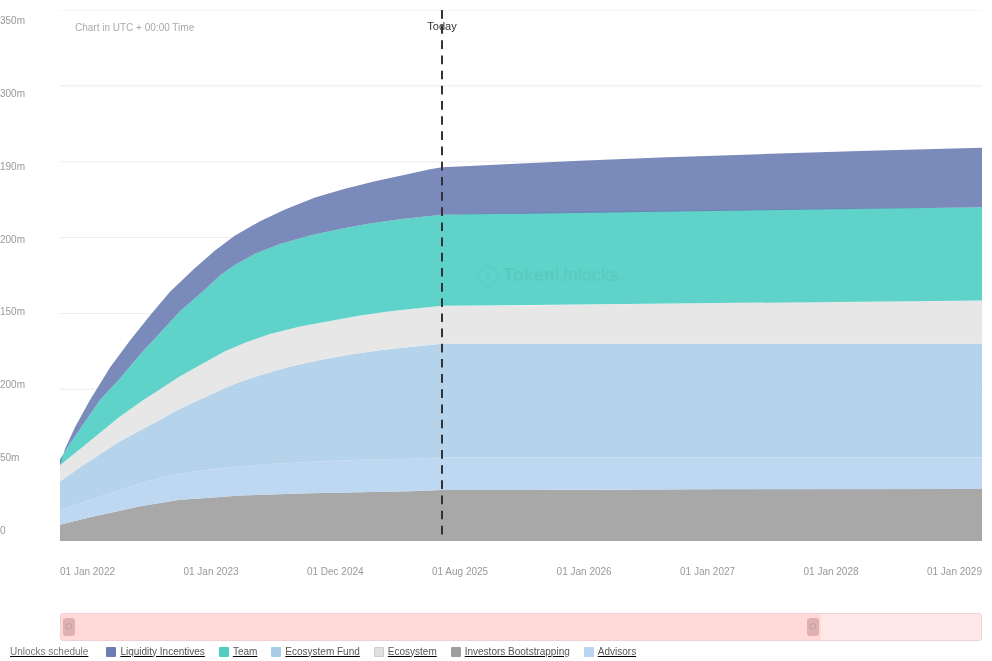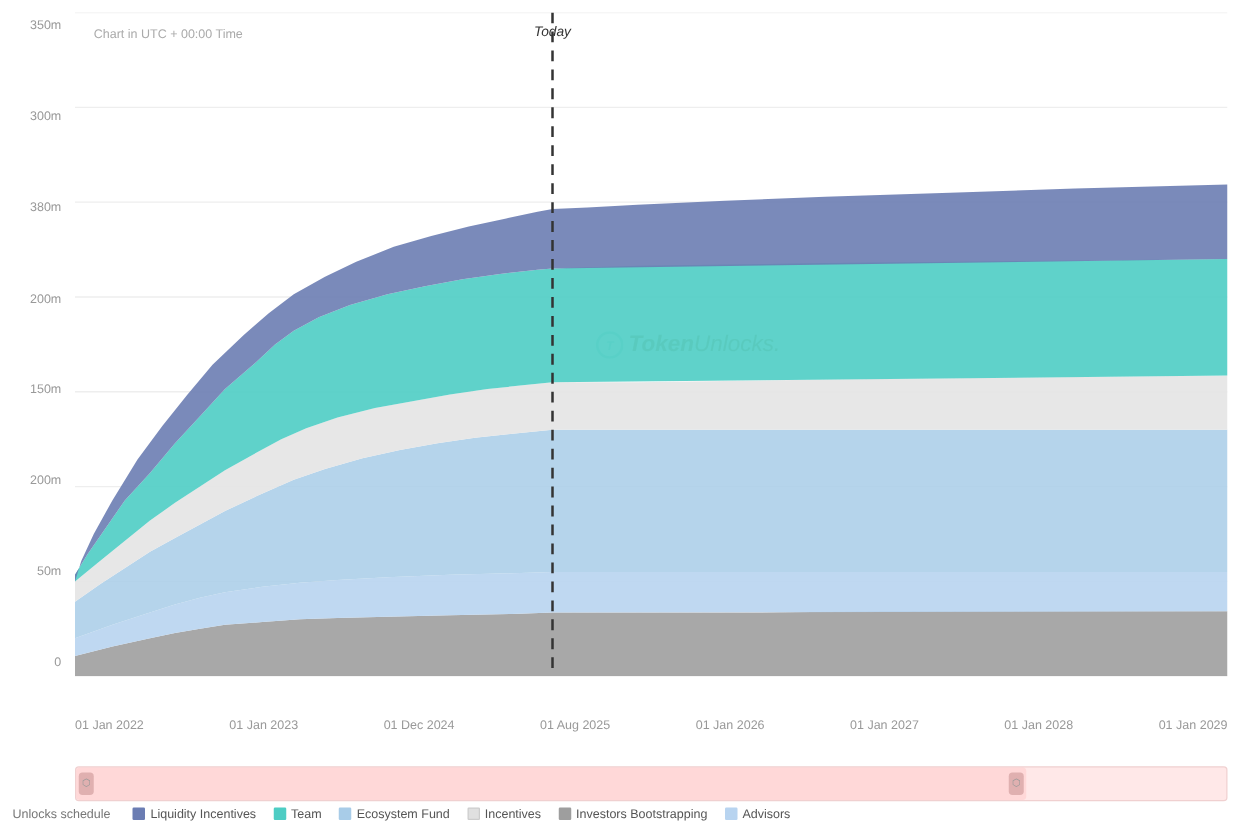--- a/index.html
+++ b/index.html
@@ -17,51 +17,49 @@
       width: 992px;
       height: 661px;
     }
 
     .chart-area {
       position: absolute;
       top: 10px;
       left: 60px;
       right: 10px;
       bottom: 120px;
-      font-style: italic;
     }
 
     .y-axis-labels {
       position: absolute;
       left: 0;
       top: 10px;
       bottom: 120px;
       width: 55px;
       display: flex;
       flex-direction: column-reverse;
       justify-content: space-between;
       padding: 5px 0;
     }
 
     .y-axis-label {
       font-size: 10px;
       color: #999;
-      text-align: right;
       padding-right: 6px;
     }
 
     .x-axis-labels {
       position: absolute;
       left: 60px;
       right: 10px;
       bottom: 75px;
       height: 20px;
       display: flex;
       justify-content: space-between;
-      align-items: flex-end;
+      align-items: flex-start;
     }
 
     .x-axis-label {
       font-size: 10px;
       color: #999;
     }
 
     .chart-subtitle {
       position: absolute;
       top: 22px;
@@ -146,25 +144,26 @@
     .legend {
       position: absolute;
       bottom: 0;
       left: 0;
       right: 0;
       height: 20px;
       display: flex;
       align-items: center;
       gap: 14px;
       padding-left: 10px;
+      text-decoration: underline;
     }
 
     .legend-item {
       display: flex;
-      align-items: flex-start;
+      align-items: flex-end;
       gap: 4px;
     }
 
     .legend-color {
       width: 10px;
       height: 10px;
       border-radius: 1px;
       flex-shrink: 0;
     }
 
@@ -192,21 +191,21 @@
 <body>
 
 <div class="chart-container">
 
   <div class="y-axis-labels">
     <div class="y-axis-label">0</div>
     <div class="y-axis-label">50m</div>
     <div class="y-axis-label">200m</div>
     <div class="y-axis-label">150m</div>
     <div class="y-axis-label">200m</div>
-    <div class="y-axis-label">380m</div>
+    <div class="y-axis-label">190m</div>
     <div class="y-axis-label">300m</div>
     <div class="y-axis-label">350m</div>
   </div>
 
   <div class="chart-area">
     <svg class="svg-chart" viewBox="0 0 922 490" preserveAspectRatio="none">
 
       <line x1="0" y1="490" x2="922" y2="490" stroke="#eee" stroke-width="1"></line>
       <line x1="0" y1="420" x2="922" y2="420" stroke="#eee" stroke-width="1"></line>
       <line x1="0" y1="350" x2="922" y2="350" stroke="#eee" stroke-width="1"></line>
@@ -327,21 +326,21 @@
       <span class="legend-label">Team</span>
     </div>
 
     <div class="legend-item">
       <div class="legend-color" style="background:#a8cce8;"></div>
       <span class="legend-label">Ecosystem Fund</span>
     </div>
 
     <div class="legend-item">
       <div class="legend-color" style="background:#e0e0e0;border:1px solid #ccc;"></div>
-      <span class="legend-label">Incentives</span>
+      <span class="legend-label">Ecosystem</span>
     </div>
 
     <div class="legend-item">
       <div class="legend-color" style="background:#9e9e9e;"></div>
       <span class="legend-label">Investors Bootstrapping</span>
     </div>
 
     <div class="legend-item">
       <div class="legend-color" style="background:#b8d4f0;"></div>
       <span class="legend-label">Advisors</span>

